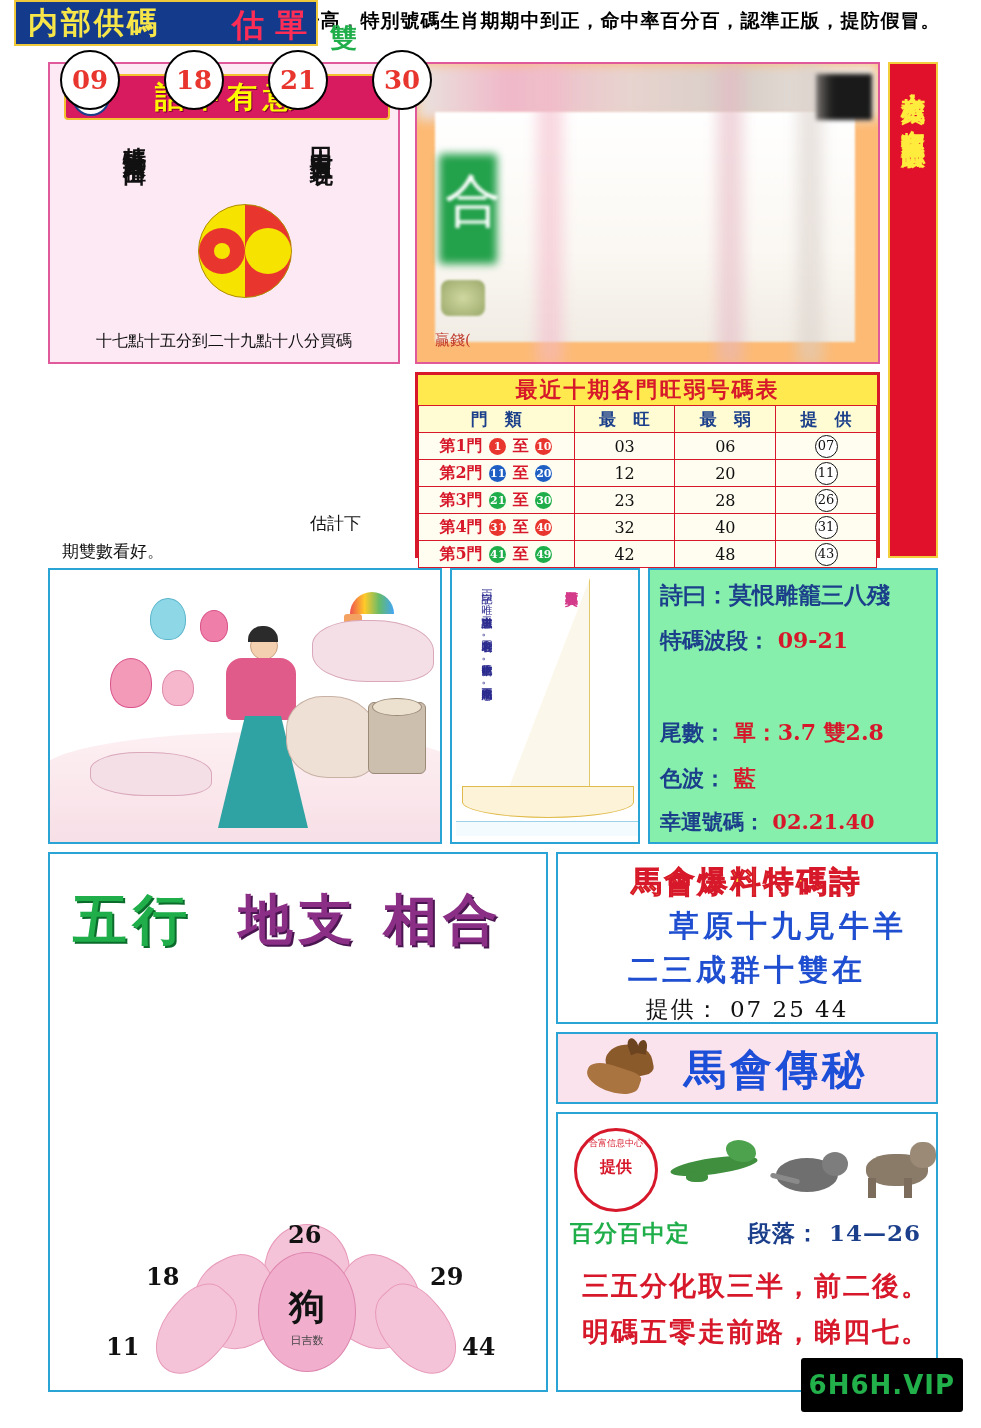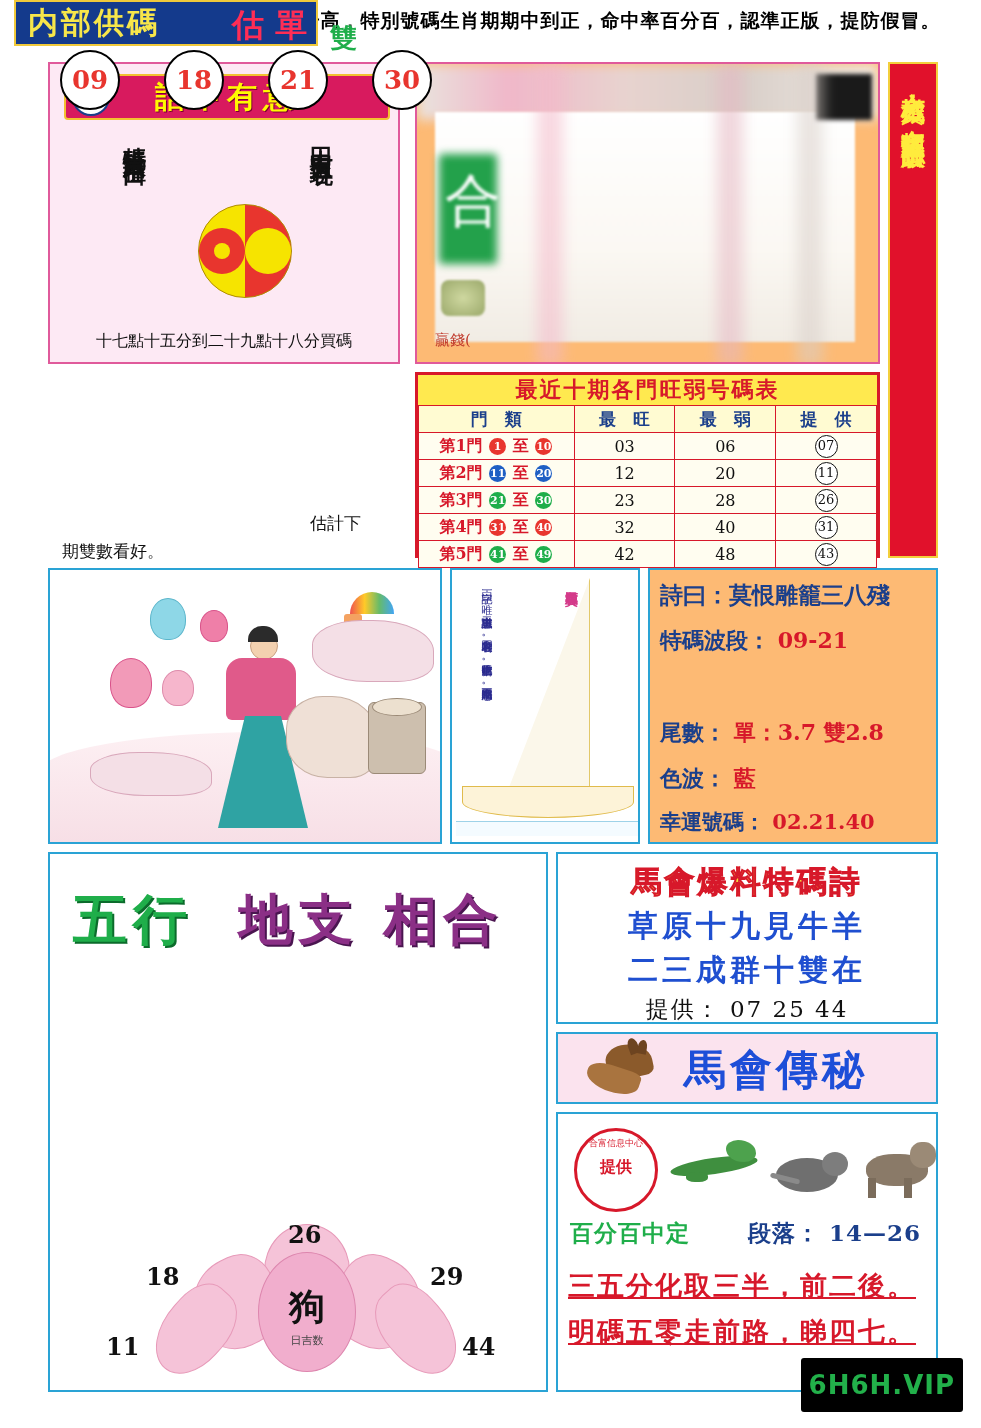--- a/index.html
+++ b/index.html
@@ -225,21 +225,21 @@
   }
   #boatbox .sailtop{
     position:absolute;left:110px;top:12px;height:60px;
     writing-mode:vertical-rl;text-orientation:upright;
     font-size:13px;color:#d43b8a;font-weight:bold;
     font-family:"DejaVu Serif","Liberation Serif",serif;
   }
 
   #poembox{
     left:648px;top:568px;width:290px;height:276px;
-    border:2px solid #2aa3d5;background:#fdba74;
+    border:2px solid #2aa3d5;background:#86efac;
   }
   #poembox .line{
     position:absolute;left:10px;width:272px;
     font-family:"DejaVu Serif","Liberation Serif",serif;font-weight:bold;
     color:#1b3f8b;white-space:nowrap;
   }
   #poembox .l0{top:10px;font-size:23px;}
   #poembox .l1{top:56px;font-size:22px;}
   #poembox .l2{top:102px;font-size:22px;}
   #poembox .l3{top:148px;font-size:22px;}
@@ -297,21 +297,21 @@
     position:absolute;left:0;top:8px;width:100%;text-align:center;
     font-family:"DejaVu Serif","Liberation Serif",serif;font-weight:bold;
     font-size:30px;color:#f7e03c;letter-spacing:3px;
     -webkit-text-stroke:1px #d7182a;
   }
   #maohuibox .mh-l1,#maohuibox .mh-l2{
     position:absolute;left:0;width:100%;text-align:center;
     font-family:"DejaVu Serif","Liberation Serif",serif;font-weight:bold;
     font-size:30px;color:#1f4fd0;letter-spacing:4px;
   }
-  #maohuibox .mh-l1{top:52px;}
+  #maohuibox .mh-l1{top:52px;padding-left:41px;}
   #maohuibox .mh-l2{top:96px;}
   #maohuibox .mh-sup{
     position:absolute;left:0;top:140px;width:100%;text-align:center;
     font-family:"DejaVu Serif","Liberation Serif",serif;
     font-size:23px;color:#111;letter-spacing:2px;
   }
   #horsebox{
     left:556px;top:1032px;width:382px;height:72px;
     border:2px solid #2aa3d5;background:#fbe3ee;
   }
@@ -342,23 +342,23 @@
     position:absolute;left:12px;top:104px;
     font-family:"DejaVu Serif","Liberation Serif",serif;font-weight:bold;
     font-size:23px;color:#1fae4a;letter-spacing:1px;
   }
   #chuanmibox .duanluo{
     position:absolute;left:190px;top:104px;
     font-family:"DejaVu Serif","Liberation Serif",serif;font-weight:bold;
     font-size:23px;color:#1b3f8b;letter-spacing:1px;
   }
   #chuanmibox .p1,#chuanmibox .p2{
-    position:absolute;left:10px;width:362px;
-    font-family:"DejaVu Serif","Liberation Serif",serif;font-weight:bold;
-    font-size:27px;color:#d7182a;letter-spacing:2px;text-decoration:underline;
+    position:absolute;left:24px;width:362px;
+    font-family:"DejaVu Serif","Liberation Serif",serif;font-weight:bold;
+    font-size:27px;color:#d7182a;letter-spacing:2px;
   }
   #chuanmibox .p1{top:154px;}
   #chuanmibox .p2{top:200px;}
   .animal{position:absolute;}
 
   
   #watermark{
     position:absolute;right:18px;bottom:16px;
     font-family:"DejaVu Sans","Liberation Sans",sans-serif;
     font-weight:bold;font-size:26px;color:#22b04a;

